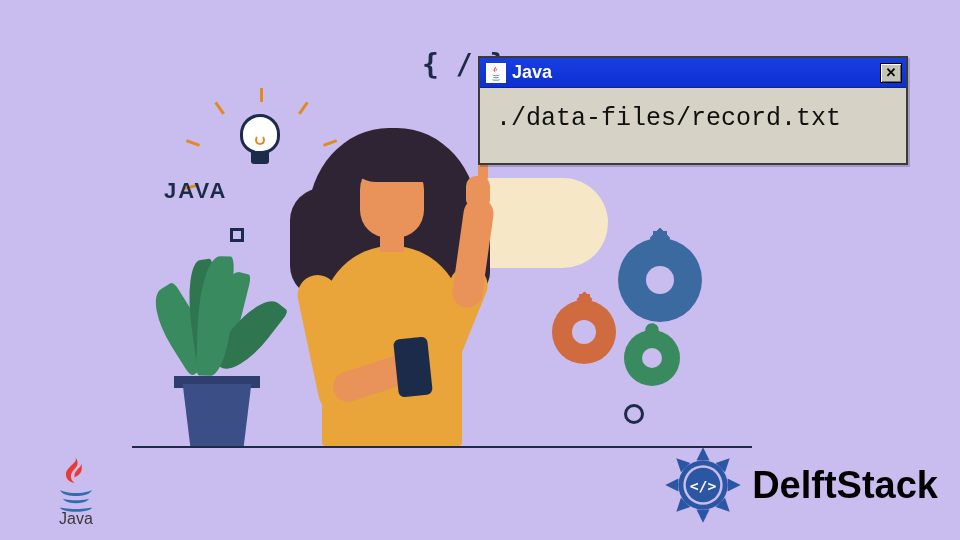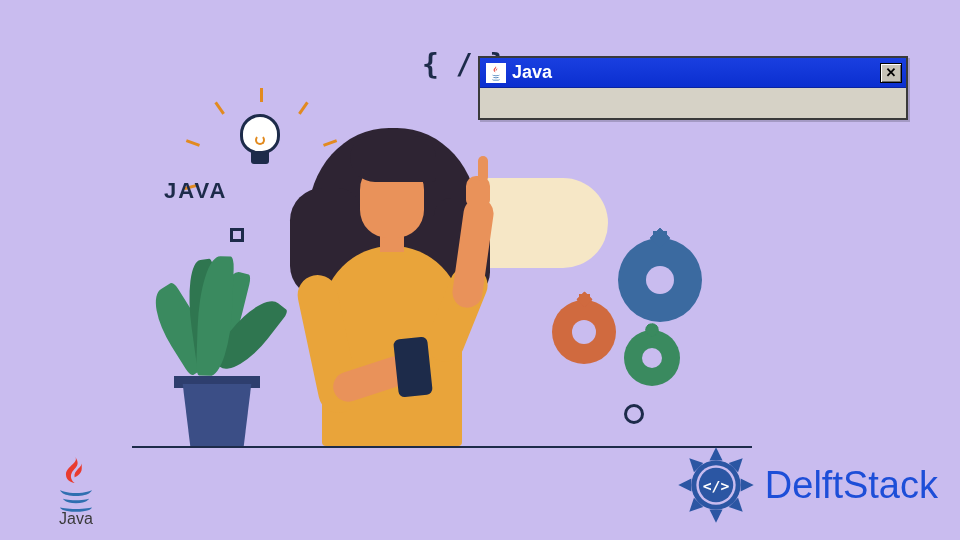--- a/index.html
+++ b/index.html
@@ -413,22 +413,22 @@
     display: flex;
     align-items: center;
     gap: 8px;
   }
   .delft-badge {
     width: 82px; height: 82px;
     display:flex; align-items:center; justify-content:center;
   }
   .delft-text {
     font-size: 38px;
-    font-weight: 400;
-    color: #1d4ed8;
+    font-weight: 700;
+    color: #000000;
   }
 </style>
 </head>
 <body>
 
 <div class="stage">
 
   <div class="blob"></div>
 
   <div class="bulb-rays">
@@ -526,20 +526,21 @@
         <path d="M8 30c0 0 3 1 8 1s8-1 8-1-1 3-8 3-8-3-8-3z" fill="#2f6fb0"></path>
         <path d="M6 36c0 0 4 1 10 1s10-1 10-1 0 3-10 3-10-3-10-3z" fill="#2f6fb0"></path>
       </svg>
     </div>
     <span class="title">Java</span>
     <div class="closebox">
       <span>✕</span>
     </div>
   </div>
   <div class="win-body">
+    <div class="msg">./data-files/record.txt</div>
   </div>
 </div>
 
 <div class="javalogo">
   <svg viewBox="0 0 32 40">
     <path d="M15 1c4 5-6 7-6 13 0 5 6 6 6 6s-4-3-2-7c2-4 7-5 2-12z" fill="#e93b2f"></path>
     <path d="M20 5c1 4-6 6-5 11 0 0 5-2 5-6 0-2 0-3 0-5z" fill="#e93b2f"></path>
     <path d="M5 25c0 0 5 2 11 2s11-2 11-2-1 4-11 4-11-4-11-4z" fill="#2f6fb0"></path>
     <path d="M7 31c0 0 3 1 9 1s9-1 9-1-1 3-9 3-9-3-9-3z" fill="#2f6fb0"></path>
     <path d="M5 37c0 0 5 1 11 1s11-1 11-1 0 3-11 3-11-3-11-3z" fill="#2f6fb0"></path>

